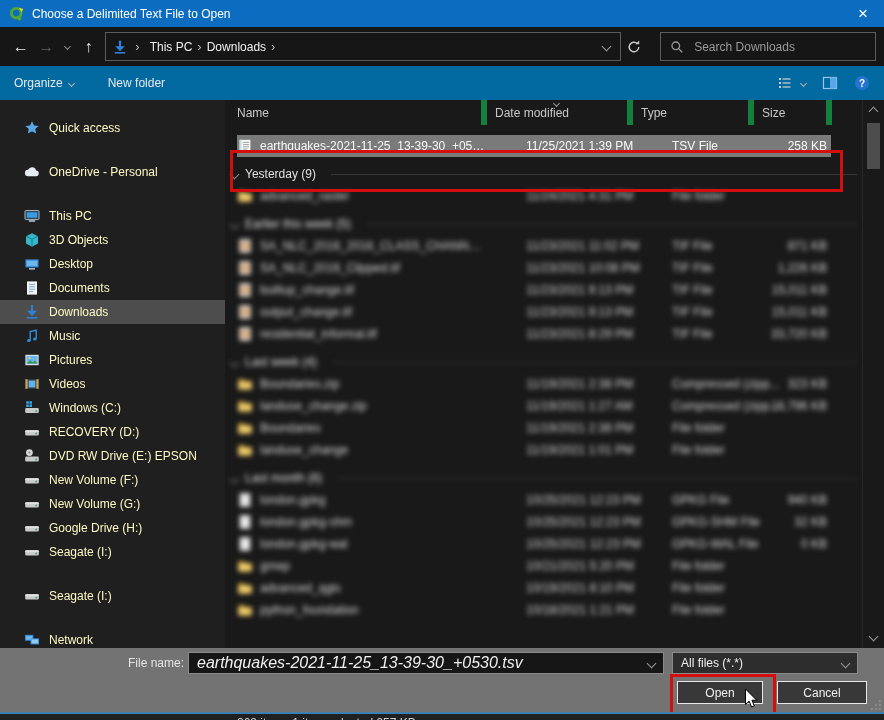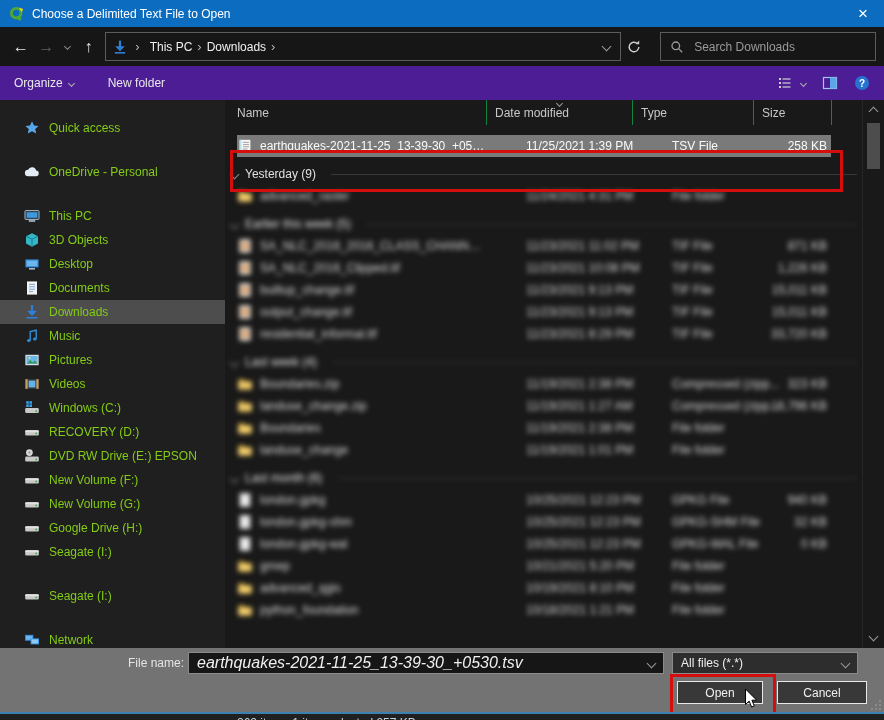--- a/index.html
+++ b/index.html
@@ -25,34 +25,34 @@
   .crumb-sep{color:#b5b5b5;font-size:13px;padding:0 2px;}
   .crumb{color:#f0f0f0;padding:0 3px;}
   .addr-spacer{flex:1;}
   .refreshbtn{width:28px;display:flex;justify-content:center;}
   .searchbox{height:27px;border:1px solid #5c5c5c;background:#161616;display:flex;align-items:center;
              width:202px;margin-left:12px;padding:0 8px;gap:7px;}
   .searchbox input{background:transparent;border:none;outline:none;color:#cccccc;width:100%;
                    font-family:"Liberation Sans",sans-serif;font-size:12px;}
   .searchbox input::placeholder{color:#9a9a9a;}
   
-  .toolbar{height:34px;background:#4c1d95;display:flex;align-items:center;padding:0 14px;border-bottom:1px solid #1c1c1c;}
+  .toolbar{height:34px;background:#0369a1;display:flex;align-items:center;padding:0 14px;border-bottom:1px solid #1c1c1c;}
   .toolbtn{display:flex;align-items:center;gap:6px;color:#e8e8e8;margin-right:34px;}
   .tool-right{margin-left:auto;display:flex;align-items:center;gap:16px;}
   
   .main{position:absolute;top:100px;left:0;width:884px;height:548px;display:flex;}
   .sidebar{width:225px;background:#1f1f1f;padding-top:16px;box-sizing:border-box;overflow:hidden;}
-  .side-item{height:24px;display:flex;align-items:center;gap:9px;padding-left:24px;color:#84cc16;white-space:nowrap;}
+  .side-item{height:24px;display:flex;align-items:center;gap:9px;padding-left:24px;color:#fef9c3;white-space:nowrap;}
   .side-item.d1{}
   .side-item.gap{margin-top:20px;}
   .side-item.selected{background:#4d4d4d;}
   
   .filearea{position:relative;flex:1;background:#191919;}
   .colheaders{height:25px;display:flex;align-items:center;color:#c8c8c8;}
-  .colh{height:100%;display:flex;align-items:center;box-sizing:border-box;border-right:1px solid #15803d;
+  .colh{height:100%;display:flex;align-items:center;box-sizing:border-box;border-right:6px solid #15803d;
         padding-left:8px;position:relative;}
   .colh .sortchev{position:absolute;top:1px;left:50%;margin-left:-3px;}
   .rowsarea{position:absolute;top:25px;bottom:0;left:0;right:21px;overflow:hidden;padding:4px 0 0 12px;box-sizing:border-box;}
   .grouphdr{height:22px;display:flex;align-items:center;gap:7px;color:#e0e0e0;margin-top:6px;}
   .grouphdr:first-child{margin-top:0;}
   .grouphdr::after{content:"";flex:1;border-top:1px solid #383838;margin:0 6px 0 8px;}
   .grouphdr .chev{margin-left:-6px;}
   .row{height:22px;width:594px;display:grid;grid-template-columns:250px 146px 121px 77px;align-items:center;color:#d8d8d8;}
   .cell-name{display:flex;align-items:center;gap:7px;overflow:hidden;white-space:nowrap;text-overflow:ellipsis;}
   .cell-name span{overflow:hidden;white-space:nowrap;text-overflow:ellipsis;}

